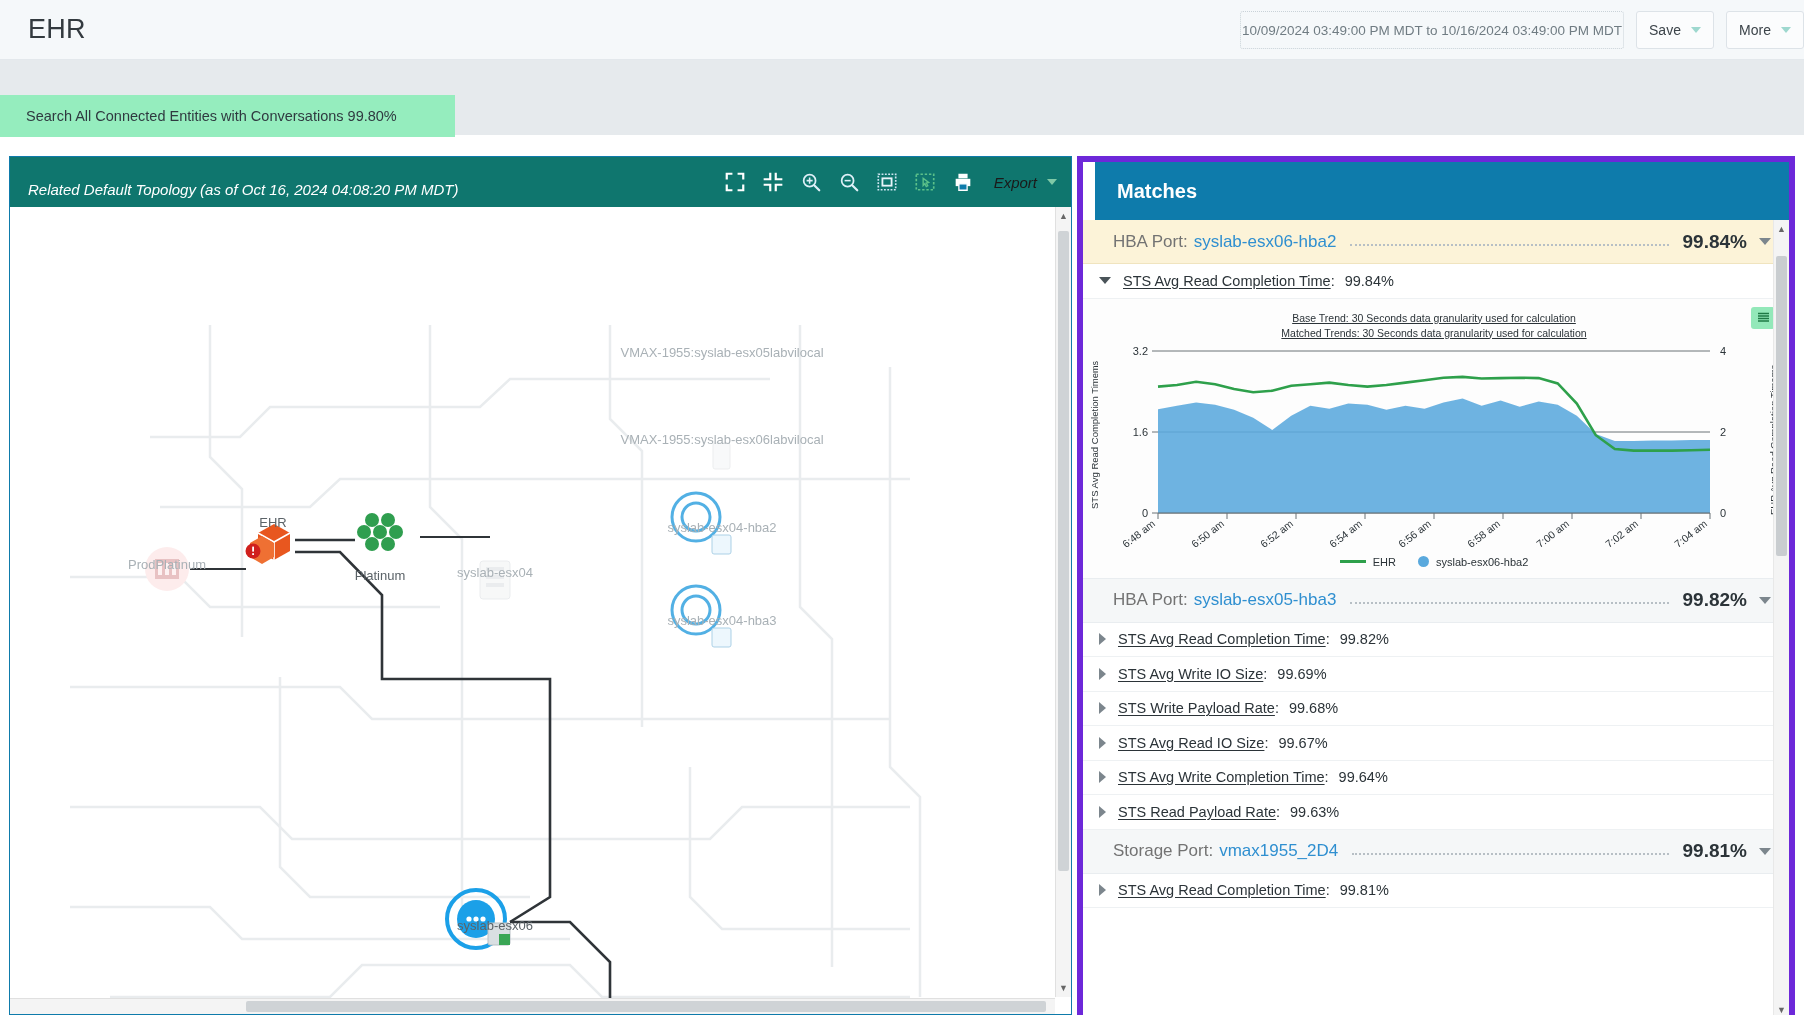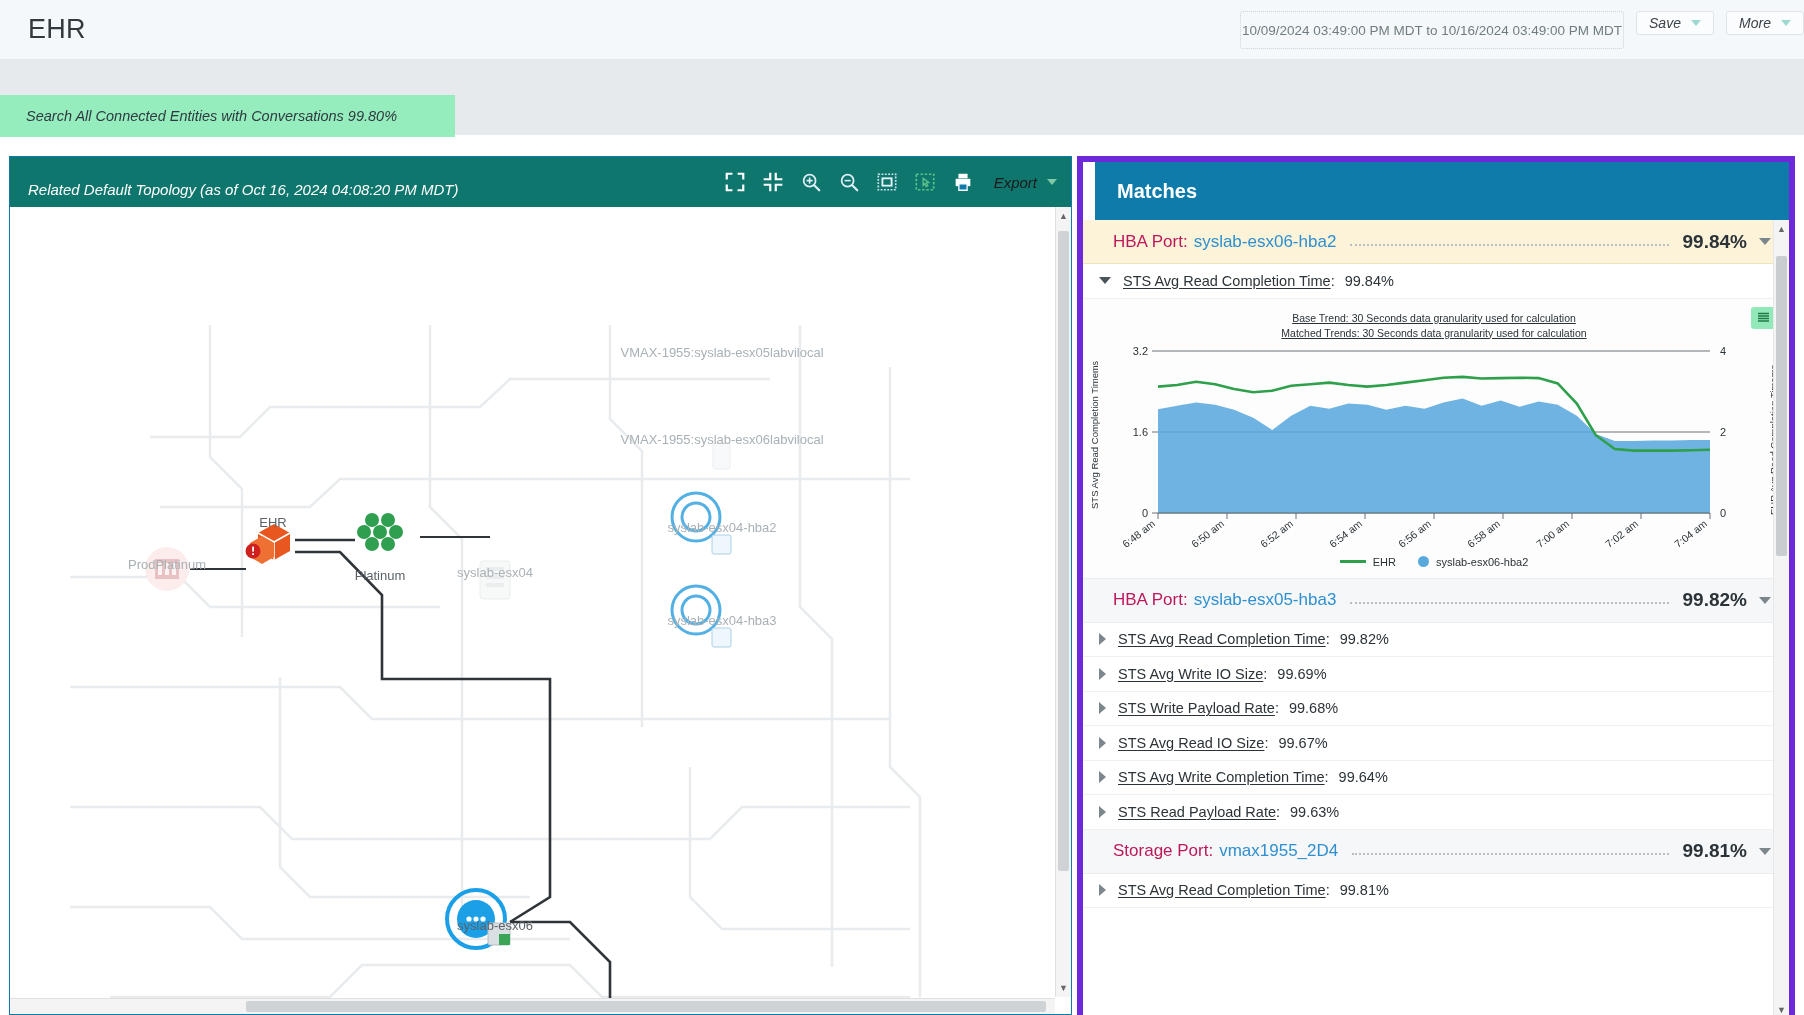--- a/index.html
+++ b/index.html
@@ -24,39 +24,39 @@
   .header-right {
     position: absolute; right: 0; top: 11px;
     display: flex; align-items: stretch; height: 38px;
   }
   .daterange {
     width: 384px; height: 38px; border: 1px dotted #c9d2d8; border-radius: 3px;
     background: #f5f8fa; color: #707c83; font-size: 13.5px;
     display: flex; align-items: center; justify-content: center;
   }
   .hbtn {
-    min-width: 78px; height: 24px; margin-left: 12px;
+    min-width: 78px; height: 38px; margin-left: 12px;
     border: 1px solid #dde3e8; border-radius: 3px; background: #fbfcfd;
     display: flex; align-items: center; justify-content: center;
-    font-size: 14px; color: #3c444a; padding: 0 12px; gap: 10px; font-style: italic;
+    font-size: 14px; color: #3c444a; padding: 0 12px; gap: 10px;
   }
   .caret-down {
     width: 0; height: 0; border-left: 5px solid transparent;
     border-right: 5px solid transparent; border-top: 6px solid #9ed8cf;
   }
 
   
   .grey-band {
     position: absolute; left: 0; top: 60px; width: 1804px; height: 75px;
     background: #e6eaed;
   }
   .search-chip {
     position: absolute; left: 0; top: 95px; width: 455px; height: 42px;
     background: #95edbe; display: flex; align-items: center;
-    padding-left: 26px; font-size: 14.5px; color: #2f3a40; font-style: italic;
+    padding-left: 26px; font-size: 14.5px; color: #2f3a40;
   }
 
   
   .topo-panel {
     position: absolute; left: 9px; top: 156px; width: 1063px; height: 859px;
     border: 1px solid #0e7bab; background: #ffffff;
   }
   .topo-head {
     height: 64px; background: #0f766e; color: #fff;
     display: flex; align-items: center; position: relative; font-style: italic;
@@ -141,21 +141,21 @@
   .m-vthumb {
     position: absolute; left: 2px; top: 36px; width: 11px; height: 300px;
     background: #c9cdd0; border-radius: 2px;
   }
 
   .entity-row {
     height: 44px; display: flex; align-items: center; padding: 0 14px 0 30px;
     border-bottom: 1px solid #e9edf0; background: #f5f7f8;
   }
   .entity-row.hl { background: #fcf3d8; border-bottom: 1px solid #f0e4bf; }
-  .entity-kind { font-size: 17px; color: #be185d; text-align: center; }
+  .entity-kind { font-size: 17px; color: #737373; text-align: center; }
   .entity-name { font-size: 17px; color: #2f8fd0; margin-left: 6px; text-decoration: none; }
   .dots {
     flex: 1; margin: 0 14px; border-top: 2px dotted #b7bfc5; height: 1px;
     position: relative; top: 3px;
   }
   .entity-pct { font-size: 19px; font-weight: bold; color: #2b3338; }
   .tri {
     width: 0; height: 0; margin-left: 12px;
     border-left: 6px solid transparent; border-right: 6px solid transparent;
     border-top: 7px solid #7c868d; cursor: pointer;

